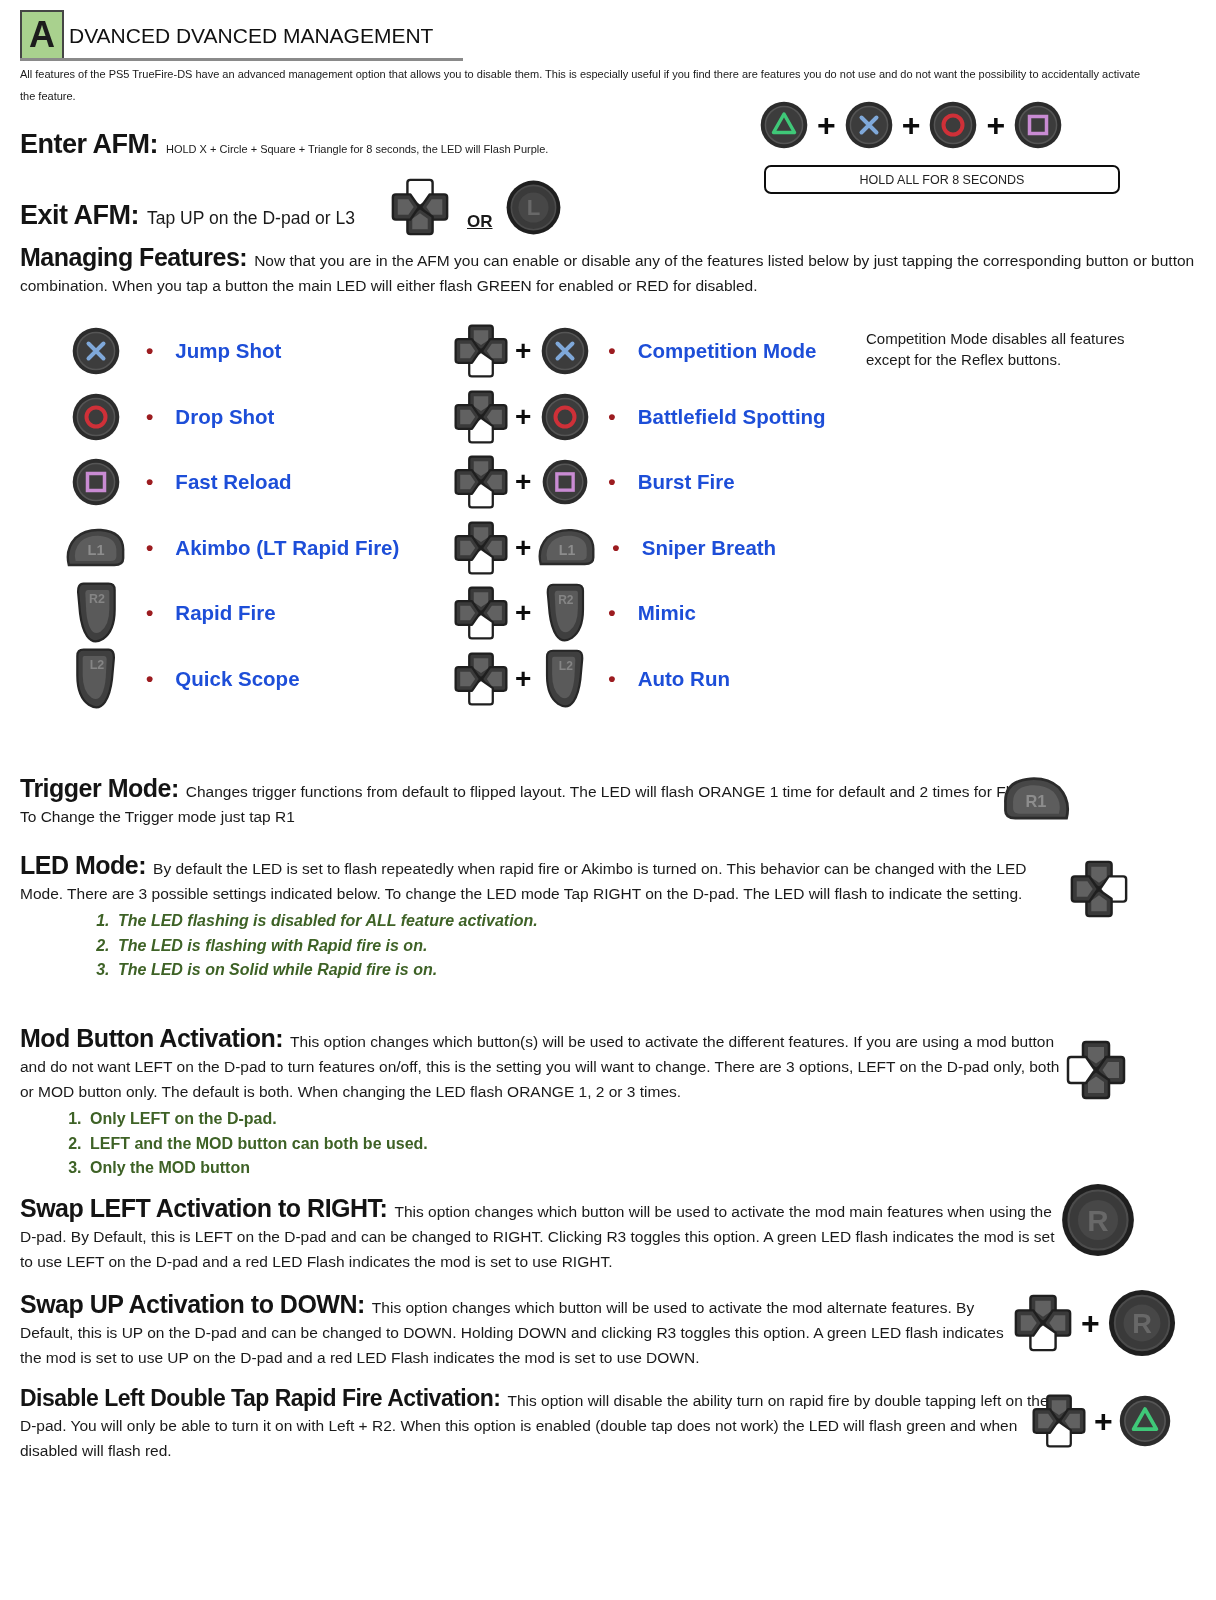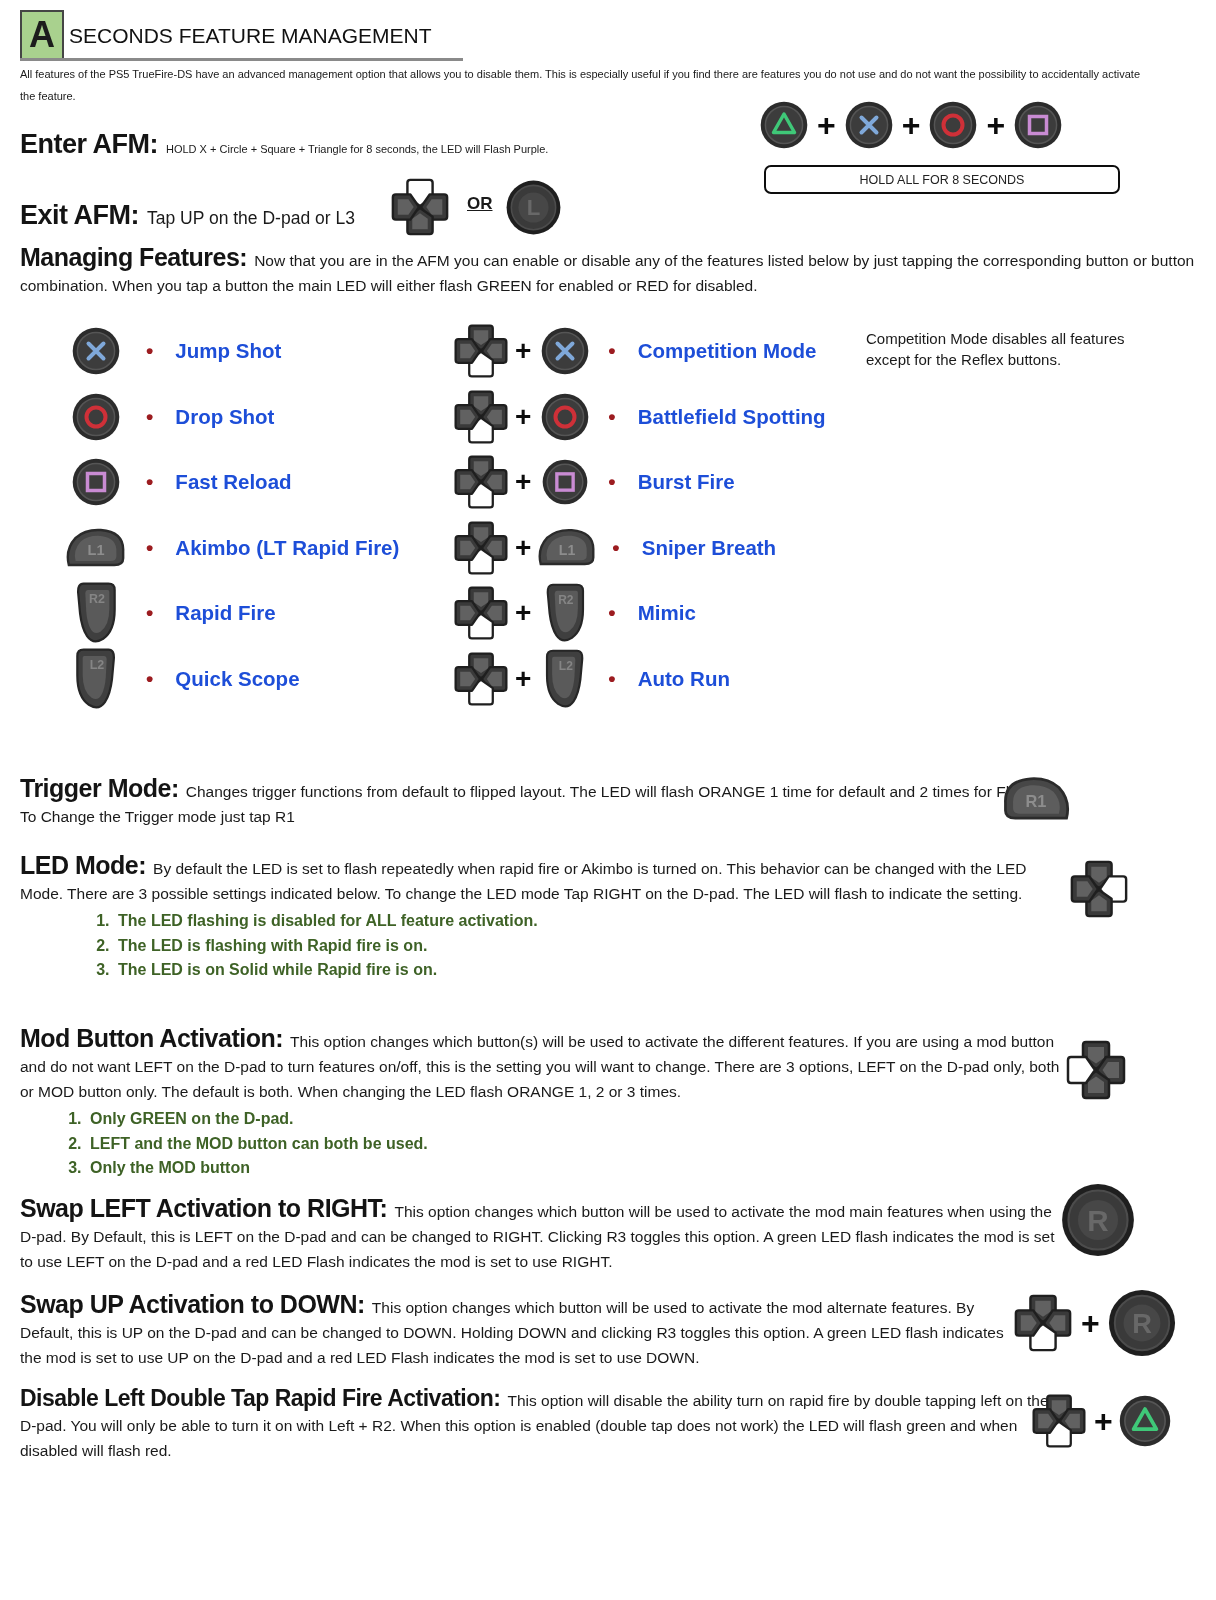--- a/index.html
+++ b/index.html
@@ -39,21 +39,21 @@
   ol.green li{padding-left:4px;}
   .note-txt{font-size:15px;line-height:21px;}
 </style>
 </head>
 <body>
 
 <div id="page">
 
   <div class="abs" style="left:20px;top:10px;display:flex;align-items:flex-start;">
     <span class="dropcap">A</span>
-    <span class="title-rest" style="margin-top:14px;">SECONDS FEATURE MANAGEMENT</span>
+    <span class="title-rest" style="margin-top:14px;">DVANCED DVANCED MANAGEMENT</span>
   </div>
   <div class="abs title-underline" style="left:20px;top:58px;"></div>
 
   <p class="abs body-txt" style="left:20px;top:64px;width:1135px;margin:0;">All features of the PS5 TrueFire-DS have an advanced management option that allows you to disable them. This is especially useful if you find there are features you do not use and do not want the possibility to accidentally activate the feature.</p>
 
   <p class="abs" style="left:20px;top:129px;margin:0;">
     <span class="h-big">Enter AFM:</span><span class="body-txt">HOLD X + Circle + Square + Triangle for 8 seconds, the LED will Flash Purple.</span>
   </p>
   <div class="abs combo" style="left:760px;top:101px;">
     <span class="icon" style="width:48px;height:48px;">
@@ -105,21 +105,21 @@
         <g transform="rotate(180 32 32)">
           <path d="M22 4 H42 Q45 4 45 7 V22 L32 31 L19 22 V7 Q19 4 22 4 Z" fill="#3a3a3a" stroke="#1f1f1f" stroke-width="2.5" stroke-linejoin="round"></path>
           <path d="M24 9 H40 V20 L32 25.5 L24 20 Z" fill="#616161"></path>
         </g>
         <g transform="rotate(270 32 32)">
           <path d="M22 4 H42 Q45 4 45 7 V22 L32 31 L19 22 V7 Q19 4 22 4 Z" fill="#3a3a3a" stroke="#1f1f1f" stroke-width="2.5" stroke-linejoin="round"></path>
           <path d="M24 9 H40 V20 L32 25.5 L24 20 Z" fill="#616161"></path>
         </g>
       </svg>
     </span>
-  <span class="abs or" style="left:467px;top:194px;text-decoration:underline;">OR</span>
+  <span class="abs or" style="left:467px;top:212px;text-decoration:underline;">OR</span>
   <span class="abs icon" style="left:505px;top:179px;width:57px;height:57px;">
       <svg viewBox="0 0 72 72">
         <circle cx="36" cy="36" r="34" fill="#1f1f1f"></circle>
         <circle cx="36" cy="36" r="28" fill="#3a3a3a" stroke="#4c4c4c" stroke-width="2"></circle>
         <circle cx="36" cy="36" r="19" fill="#474747"></circle>
         <text x="36" y="46" text-anchor="middle" font-size="28" font-weight="bold" fill="#686868" font-family="Liberation Sans, sans-serif">L</text>
       </svg>
     </span>
 
   <p class="abs sect" style="left:20px;top:245px;width:1175px;">
@@ -432,21 +432,21 @@
           <path d="M12 36 Q9 25 17 16 Q25 9 38 10 Q55 12 54 27 L54 31 Q54 36 48 36 Z" fill="#5d5d5d"></path>
         </g>
         <text x="33" y="30" text-anchor="middle" font-size="15" font-weight="bold" fill="#8d8d8d" font-family="Liberation Sans, sans-serif">R1</text>
       </svg>
     </span>
 
   <div class="abs" style="left:20px;top:853px;width:1040px;">
     <p class="sect" style="margin:0;">
       <span class="h-sect">LED Mode:</span><span>By default the LED is set to flash repeatedly when rapid fire or Akimbo is turned on. This behavior can be changed with the LED Mode. There are 3 possible settings indicated below. To change the LED mode Tap RIGHT on the D-pad. The LED will flash to indicate the setting.</span>
     </p>
-    <ol class="green" style="margin-left:72px;">
+    <ol class="green" style="margin-left:72px;font-style:italic;">
       <li>The LED flashing is disabled for ALL feature activation.</li>
       <li>The LED is flashing with Rapid fire is on.</li>
       <li>The LED is on Solid while Rapid fire is on.</li>
     </ol>
   </div>
   <span class="abs icon" style="left:1068px;top:858px;width:62px;height:62px;">
       <svg viewBox="0 0 64 64">
         <g transform="rotate(0 32 32)">
           <path d="M22 4 H42 Q45 4 45 7 V22 L32 31 L19 22 V7 Q19 4 22 4 Z" fill="#3a3a3a" stroke="#1f1f1f" stroke-width="2.5" stroke-linejoin="round"></path>
           <path d="M24 9 H40 V20 L32 25.5 L24 20 Z" fill="#616161"></path>
@@ -463,21 +463,21 @@
           <path d="M24 9 H40 V20 L32 25.5 L24 20 Z" fill="#616161"></path>
         </g>
       </svg>
     </span>
 
   <div class="abs" style="left:20px;top:1026px;width:1040px;">
     <p class="sect" style="margin:0;">
       <span class="h-sect">Mod Button Activation:</span><span>This option changes which button(s) will be used to activate the different features. If you are using a mod button and do not want LEFT on the D-pad to turn features on/off, this is the setting you will want to change. There are 3 options, LEFT on the D-pad only, both or MOD button only. The default is both. When changing  the LED flash ORANGE 1, 2 or 3 times.</span>
     </p>
     <ol class="green" style="margin-left:44px;">
-      <li>Only GREEN on the D-pad.</li>
+      <li>Only LEFT on the D-pad.</li>
       <li>LEFT and the MOD button can both be used.</li>
       <li>Only the MOD button</li>
     </ol>
   </div>
   <span class="abs icon" style="left:1064px;top:1038px;width:64px;height:64px;">
       <svg viewBox="0 0 64 64">
         <g transform="rotate(0 32 32)">
           <path d="M22 4 H42 Q45 4 45 7 V22 L32 31 L19 22 V7 Q19 4 22 4 Z" fill="#3a3a3a" stroke="#1f1f1f" stroke-width="2.5" stroke-linejoin="round"></path>
           <path d="M24 9 H40 V20 L32 25.5 L24 20 Z" fill="#616161"></path>
         </g>

